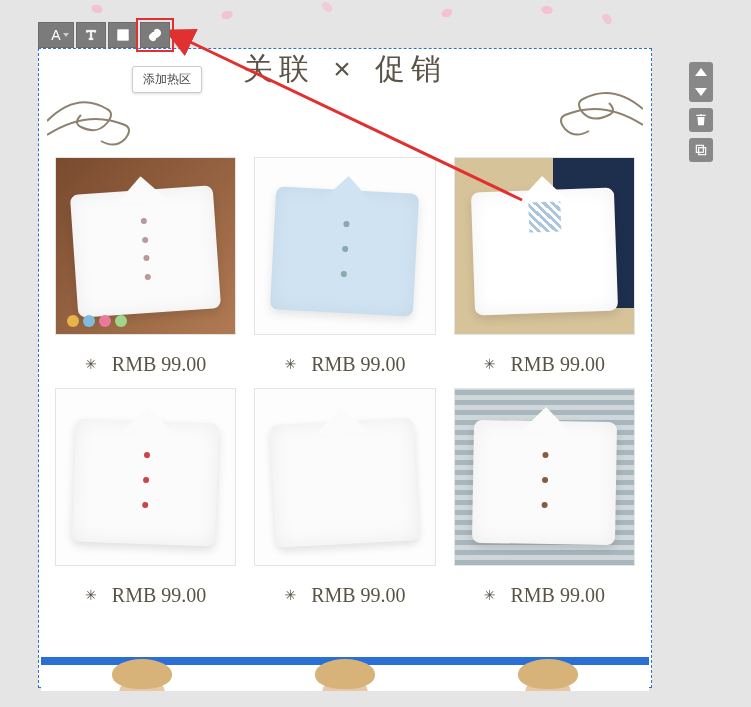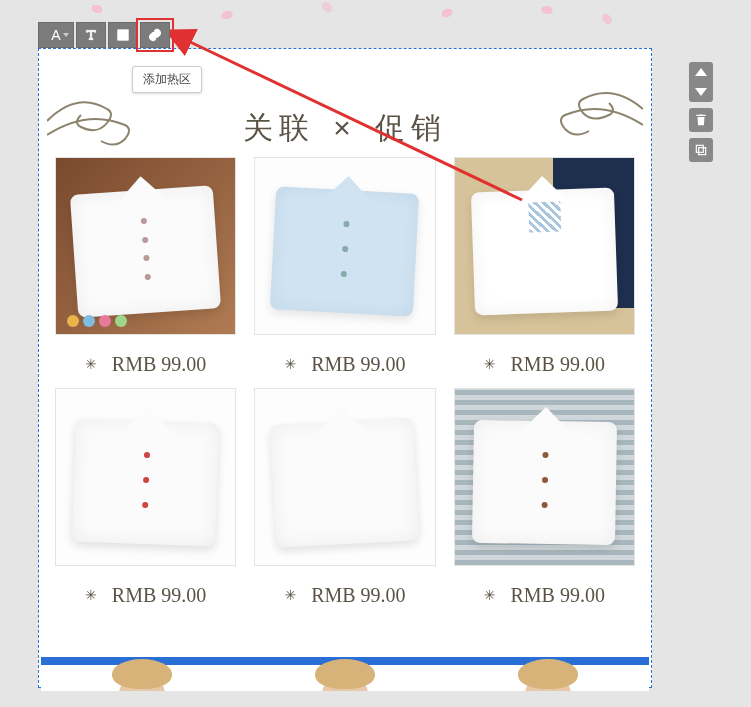--- a/index.html
+++ b/index.html
@@ -125,21 +125,21 @@
     width: 614px;
     height: 640px;
     border: 1.5px dashed #2a6fd6;
     background: #fff;
   }
   
   .section-header {
     position: relative;
     height: 100px;
     display: flex;
-    align-items: flex-end;
+    align-items: flex-start;
     justify-content: center;
   }
   .section-title {
     font-size: 30px;
     letter-spacing: 6px;
     color: #5a5346;
     font-weight: 400;
   }
   .section-title .x { margin: 0 4px; color: #5a5346; }
   .scroll-left, .scroll-right {

